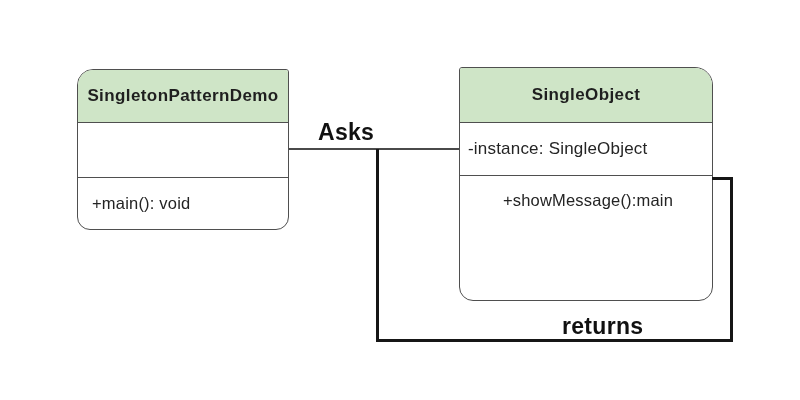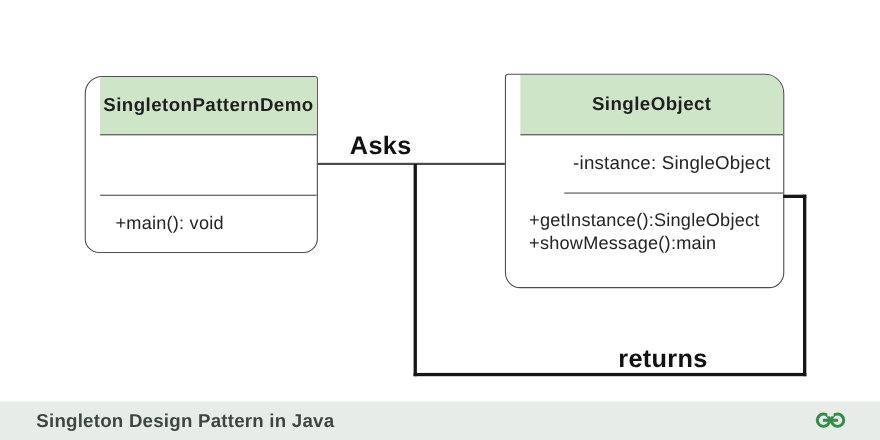--- a/index.html
+++ b/index.html
@@ -7,46 +7,46 @@
     width: 800px; height: 400px; position: relative; overflow: hidden;
     font-family: "Liberation Sans", sans-serif;
     -webkit-font-smoothing: antialiased;
   }
   .abs { position: absolute; }
 
   
   .uml-box {
     position: absolute; box-sizing: border-box;
     background: #ffffff; border: 1.6px solid #4f4f4f;
-    overflow: hidden; display: flex; flex-direction: column; padding-left: 13px;
+    overflow: hidden; display: flex; flex-direction: column;
   }
   .uml-box.demo  { left: 77px;  top: 69px; width: 212px; height: 161px;
                    border-radius: 16px 3px 13px 13px; }
-  .uml-box.single{ left: 459px; top: 67px; width: 254px; height: 195px;
+  .uml-box.single{ left: 459px; top: 67px; width: 254px; height: 234px;
                    border-radius: 3px 18px 14px 14px; }
 
   .uml-header {
     background: #cfe5c7; border-bottom: 1.6px solid #4f4f4f;
     display: flex; align-items: center; justify-content: center;
     font-weight: 700; font-size: 17px; letter-spacing: 0.4px; color: #1f1f1f;
   }
   .demo   .uml-header { height: 52px; }
   .single .uml-header { height: 54px; }
 
   .uml-attrs {
     border-bottom: 1.6px solid #4f4f4f;
     display: flex; align-items: center;
     font-size: 17px; font-weight: 500; letter-spacing: 0.2px; color: #242424;
   }
   .demo   .uml-attrs { height: 54px; }
-  .single .uml-attrs { height: 52px; padding-left: 8px; margin-left: 40px; }
+  .single .uml-attrs { height: 52px; padding-left: 8px; }
 
   .uml-methods {
     flex: 1; font-size: 16.5px; font-weight: 500; letter-spacing: 0.2px;
-    color: #242424; line-height: 21px;
+    color: #242424; line-height: 21px; text-align: center;
   }
   .demo   .uml-methods { display: flex; align-items: center; padding-left: 14px; }
   .single .uml-methods { padding: 14px 4px 0 8px; }
 
   
   .line { position: absolute; background: #4a4a4a; }
   .line.thick { background: #161616; }
 
   .edge-label {
     position: absolute; font-weight: 700; font-size: 23px;
@@ -80,37 +80,27 @@
   </div>
 
   <div class="uml-box single">
     <div class="uml-header">
       <span>SingleObject</span>
     </div>
     <div class="uml-attrs">
       <span>-instance: SingleObject</span>
     </div>
     <div class="uml-methods">
-      <div>+getInstance():SingleObject</div>
       <div>+showMessage():main</div>
     </div>
   </div>
 
   <div class="line" style="left:289px; top:148px; width:170px; height:2px;"></div>
   <div class="edge-label" style="left:318px; top:119px;">Asks</div>
 
   <div class="line thick" style="left:376px; top:149px; width:3px; height:193px;"></div>
   <div class="line thick" style="left:376px; top:339px; width:357px; height:3px;"></div>
   <div class="line thick" style="left:730px; top:177px; width:3px; height:165px;"></div>
   <div class="line thick" style="left:712px; top:177px; width:21px; height:3px;"></div>
   <div class="edge-label" style="left:562px; top:313px;">returns</div>
 
-  <div class="footer-bar">
-    <span class="footer-caption">Singleton Design Pattern in Java</span>
-    <svg class="footer-logo" viewBox="0 0 30 17" xmlns="http://www.w3.org/2000/svg">
-      <circle cx="8.6" cy="8.5" r="5.6" fill="none" stroke="#2f8d46" stroke-width="2.7"></circle>
-      <circle cx="21.4" cy="8.5" r="5.6" fill="none" stroke="#2f8d46" stroke-width="2.7"></circle>
-      <rect x="12.2" y="0" width="5.6" height="5" fill="#e8ece8"></rect>
-      <rect x="8.2" y="7.2" width="13.6" height="2.7" fill="#2f8d46"></rect>
-    </svg>
-  </div>
 
 </div>
 
 </body></html>

